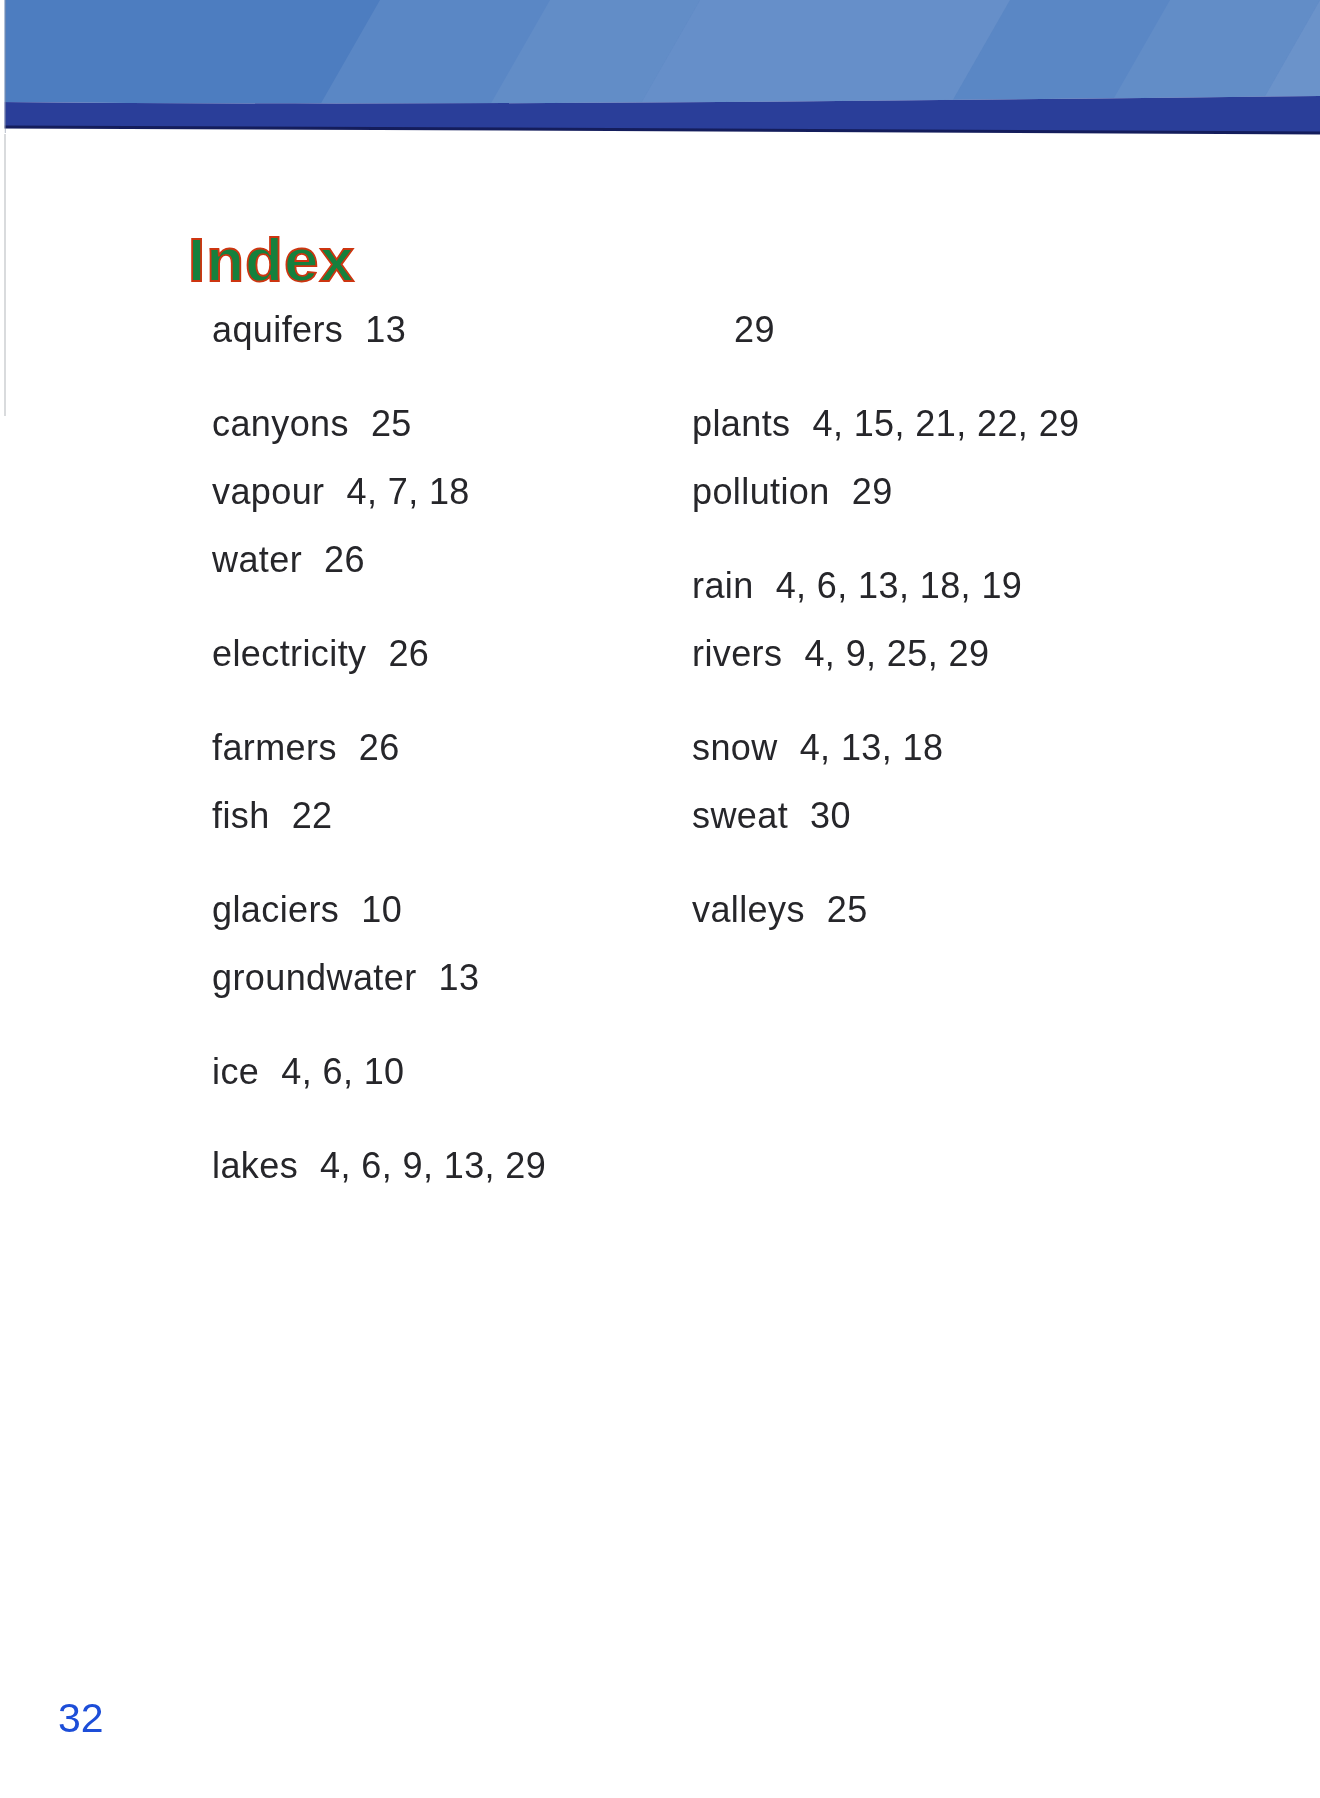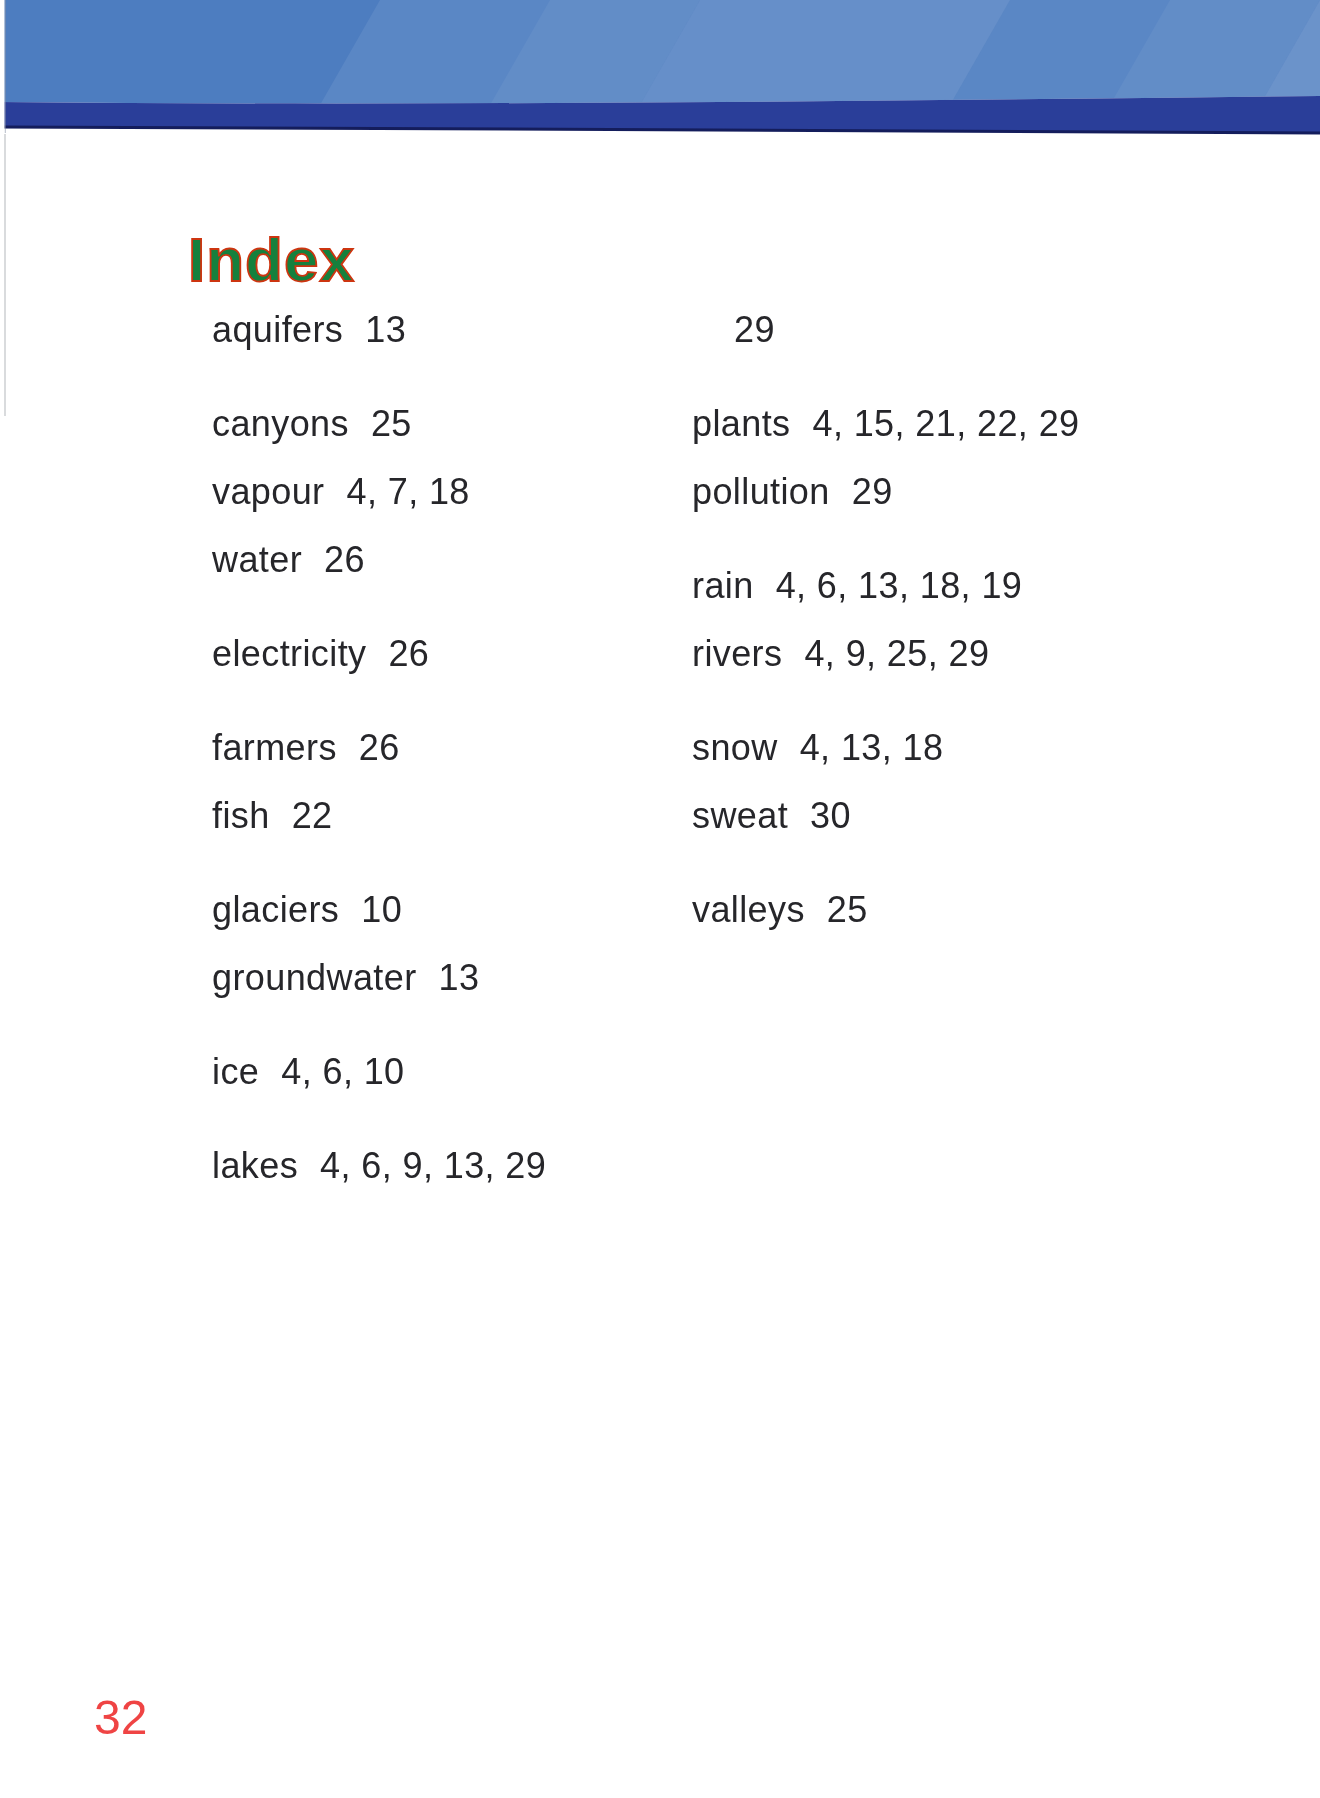--- a/index.html
+++ b/index.html
@@ -29,21 +29,21 @@
   }
   .index-col { position: absolute; top: 0; }
   .col-left  { left: 190px; width: 470px; }
   .col-right { left: 670px; width: 520px; }
   .index-group { margin-bottom: 26px; margin-left: 22px; }
   .index-entry { line-height: 68px; white-space: nowrap; }
   .entry-pages { margin-left: 22px; }
   .overflow-line { line-height: 68px; padding-left: 42px; white-space: nowrap; }
   .page-number {
     position: absolute; left: 58px; top: 1694px;
-    font-size: 48px; color: #ef4444; line-height: 48px; margin-left: 36px;
+    font-size: 41px; color: #1d4ed8; line-height: 48px;
   }
 </style>
 </head>
 <body>
 
 <svg class="banner" width="1320" height="140" viewBox="0 0 1320 140" aria-hidden="true">
   <defs>
     <clipPath id="bandclip">
       <path d="M0,0 H1320 V96 C880,101 440,106 0,102 Z"></path>
     </clipPath>

